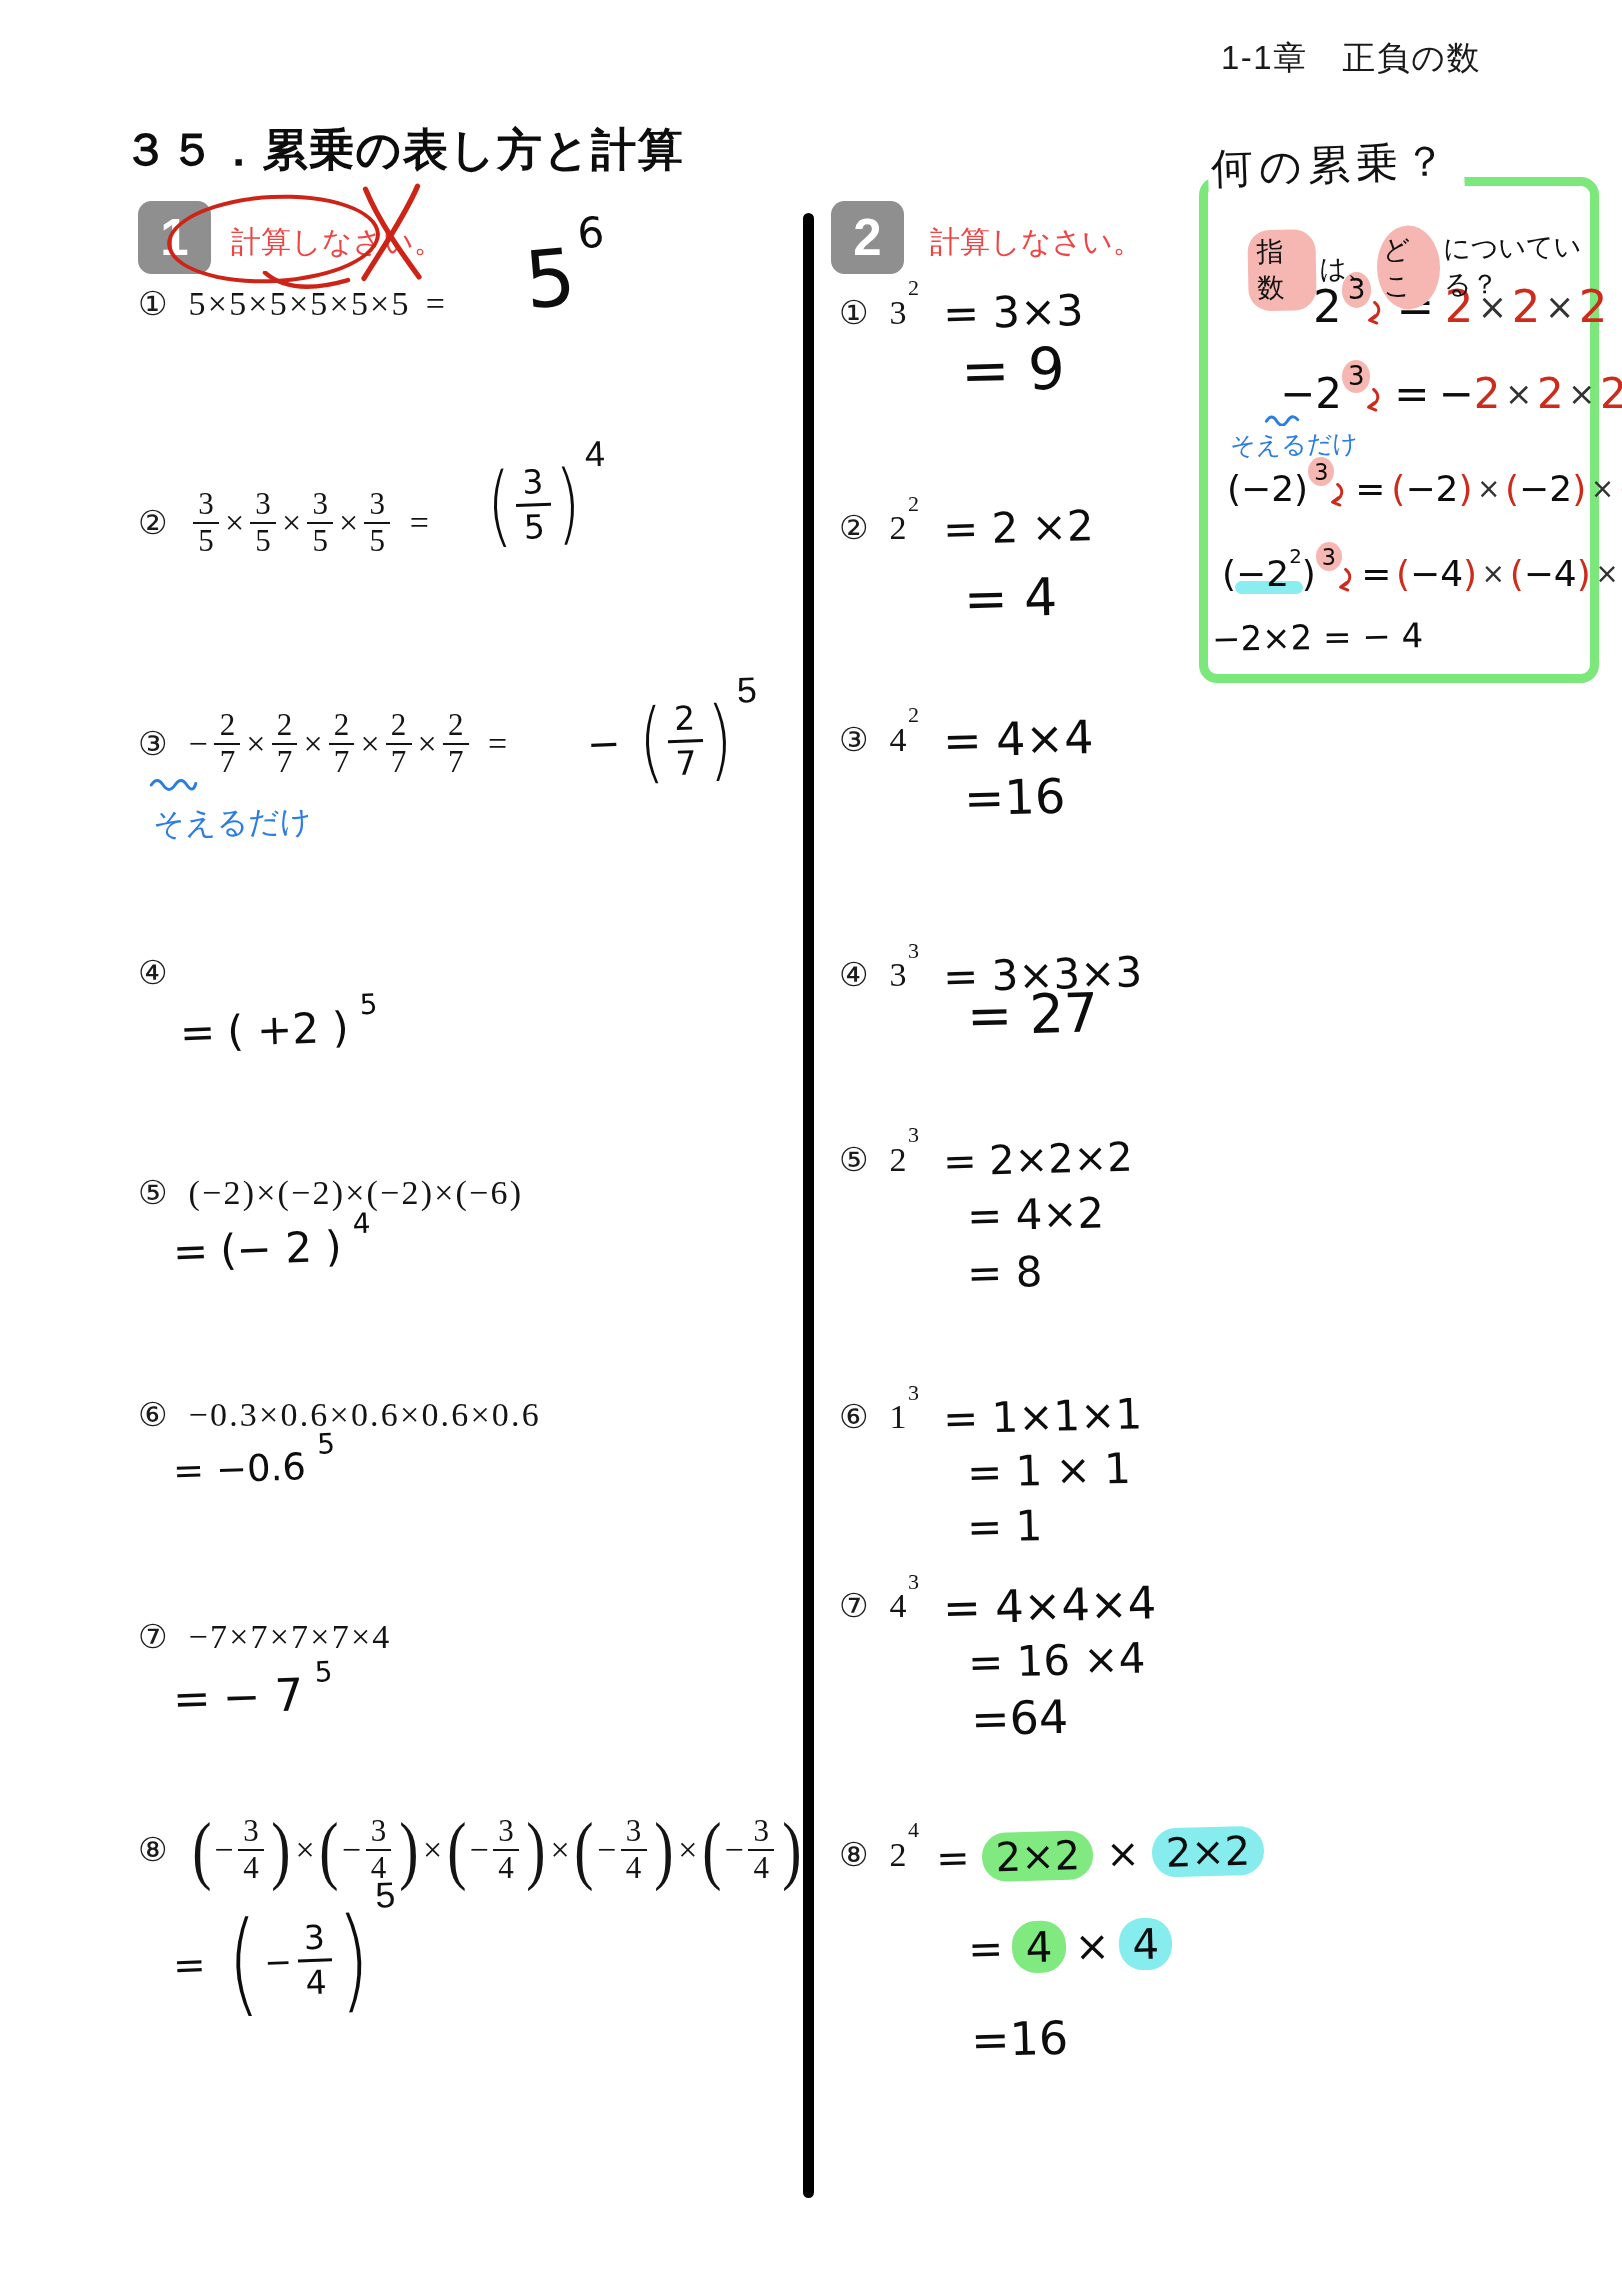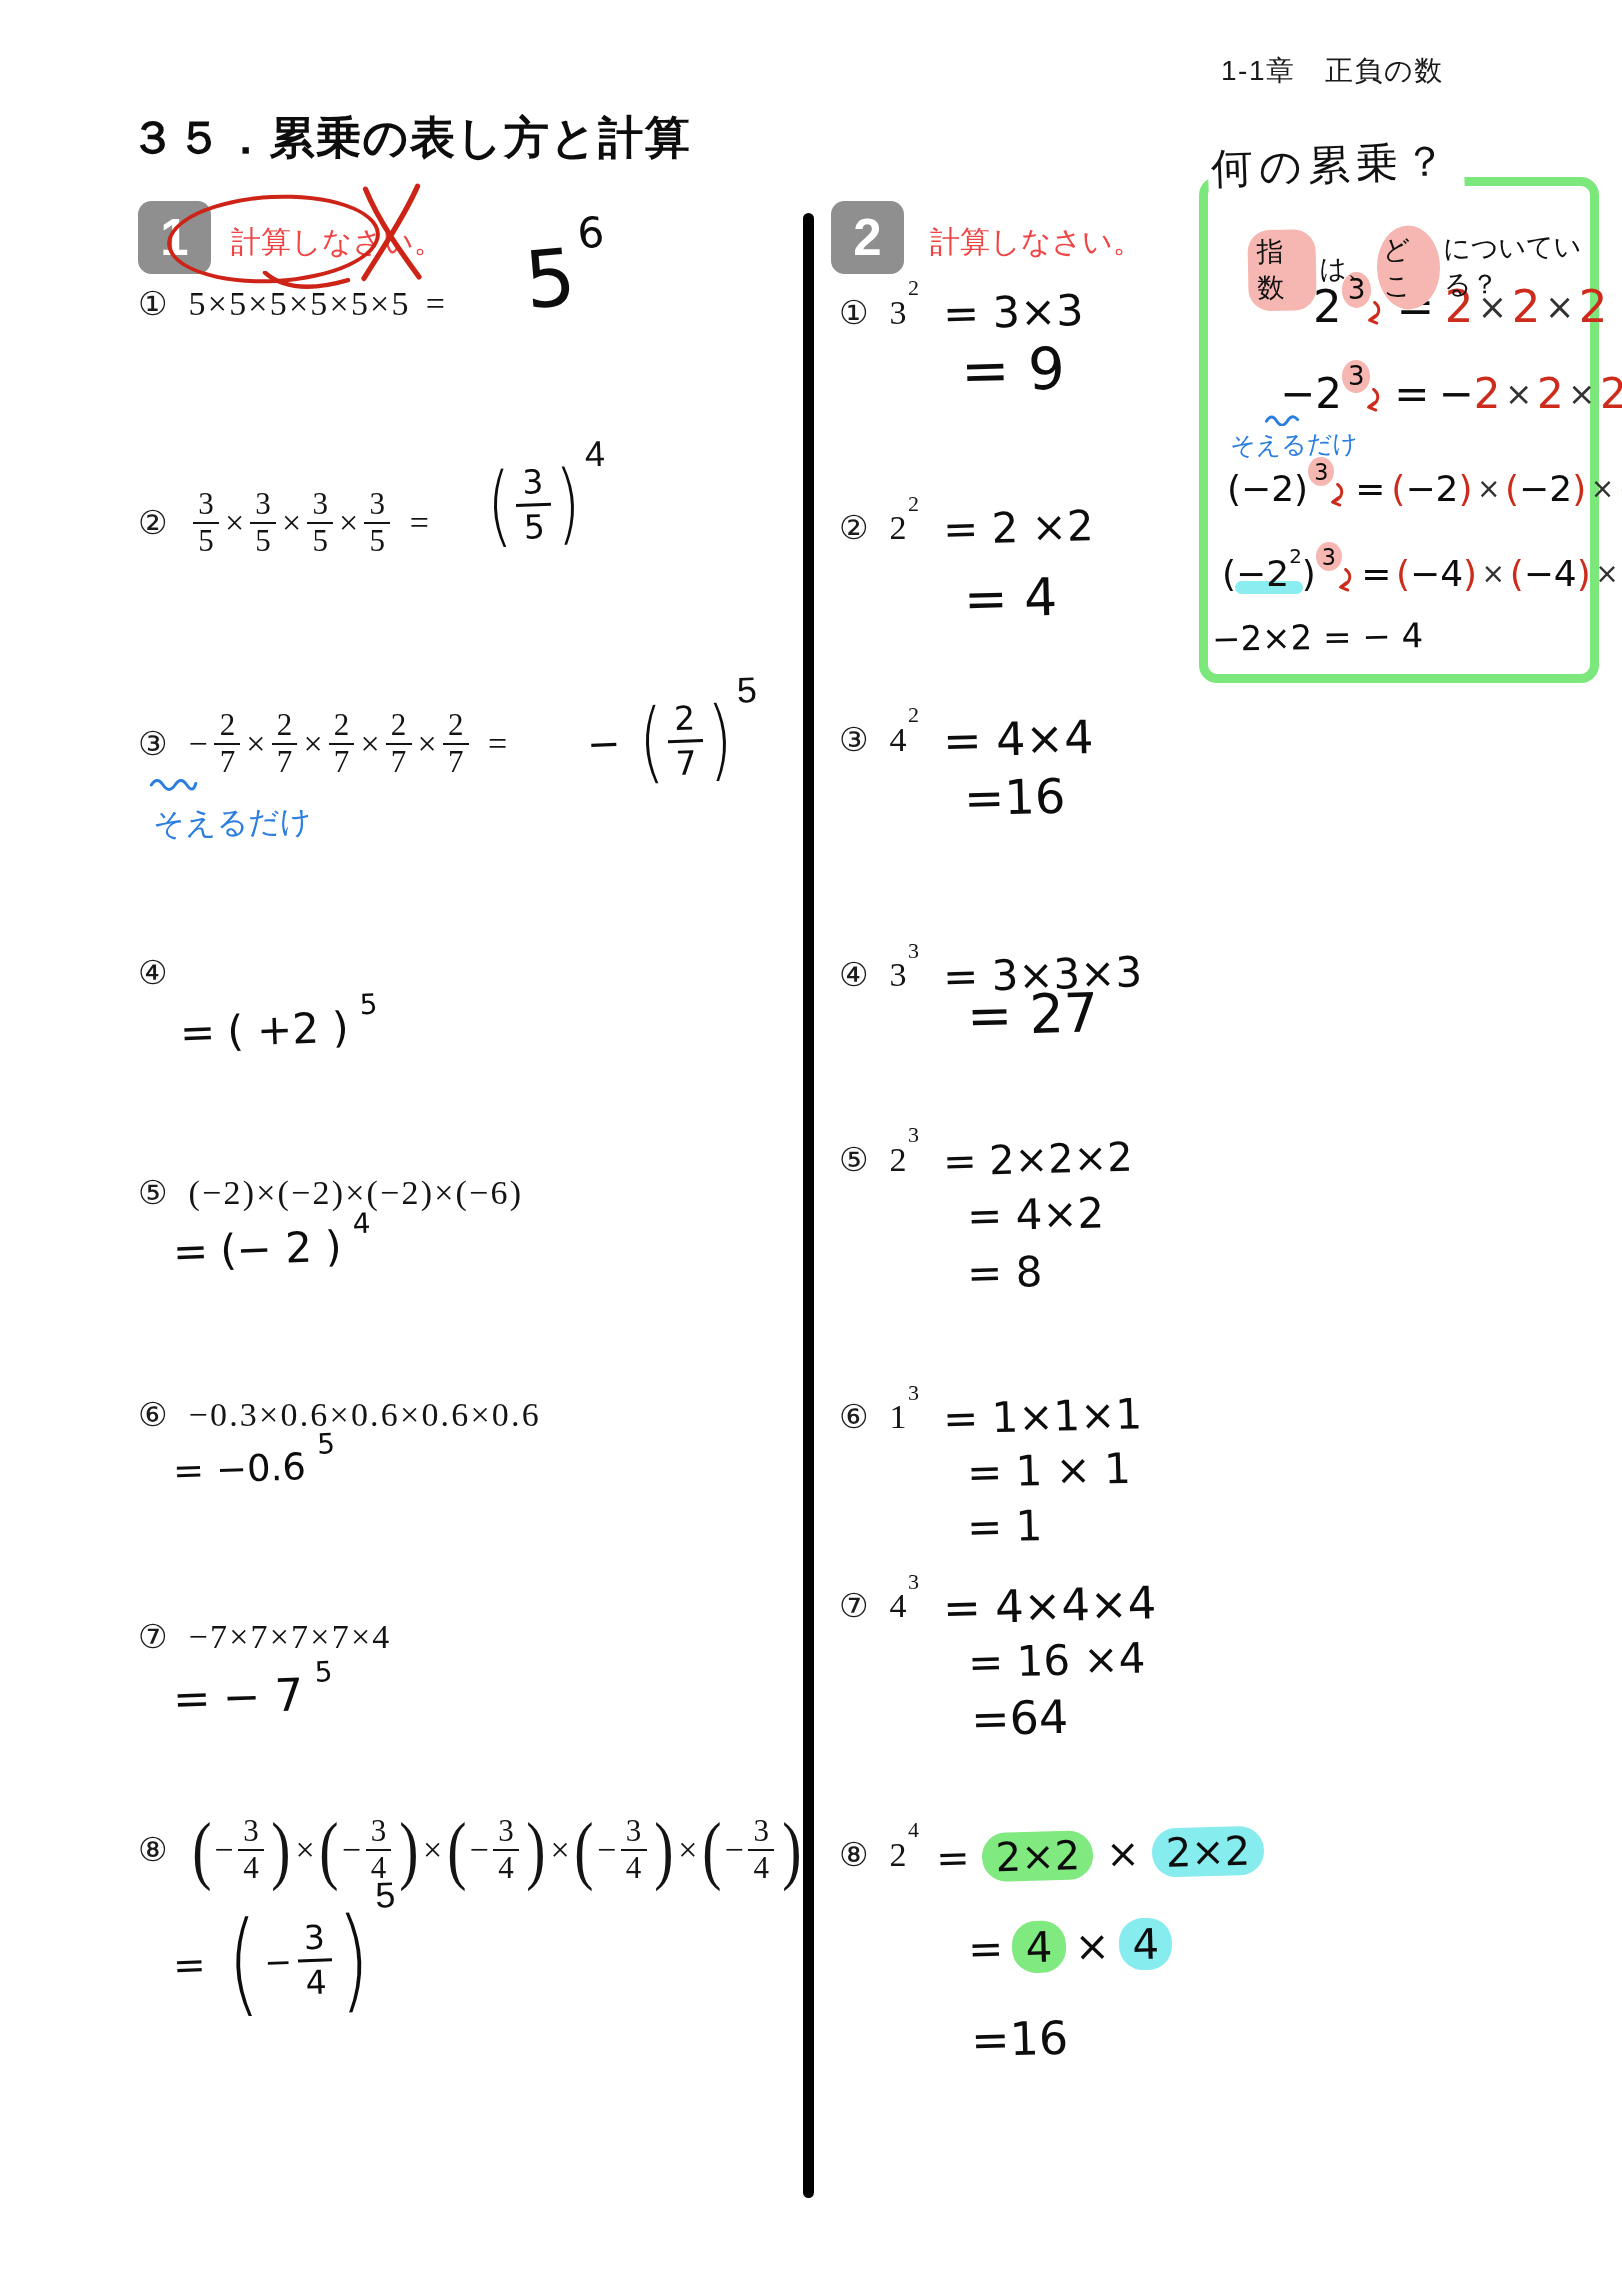--- a/index.html
+++ b/index.html
@@ -1,21 +1,21 @@
 <!DOCTYPE html>
 <html style="font-size:12px"><head>
 <meta charset="utf-8">
 <style>
   html,body{margin:0;padding:0;background:#e8e8e8;}
   .page{position:relative;width:1623px;height:2295px;background:#ffffff;overflow:hidden;
         font-family:"Liberation Sans",sans-serif;color:#111;}
 
   
-  .chapter{position:absolute;left:1221px;top:36px;font-size:28px;letter-spacing:1.5px;color:#1a1a1a;margin-top:16px;}
-  .title{position:absolute;left:123px;top:108px;font-size:45px;font-weight:600;letter-spacing:1.5px;color:#0d0d0d;margin-left:7px;}
+  .chapter{position:absolute;left:1221px;top:36px;font-size:33px;letter-spacing:1.5px;color:#1a1a1a;}
+  .title{position:absolute;left:123px;top:120px;font-size:45px;font-weight:600;letter-spacing:1.5px;color:#0d0d0d;}
 
   
   .badge{position:absolute;width:73px;height:73px;background:#8f8f8f;border-radius:13.4px;color:#fff;
          display:flex;align-items:center;justify-content:center;font-size:51px;font-weight:bold;}
   #badge1{left:138px;top:201px;}
   #badge2{left:831px;top:201px;}
   .instr{position:absolute;font-size:30px;color:#ef4444;}
   #instr1{left:231px;top:222px;}
   #instr2{left:930px;top:222px;}
 

